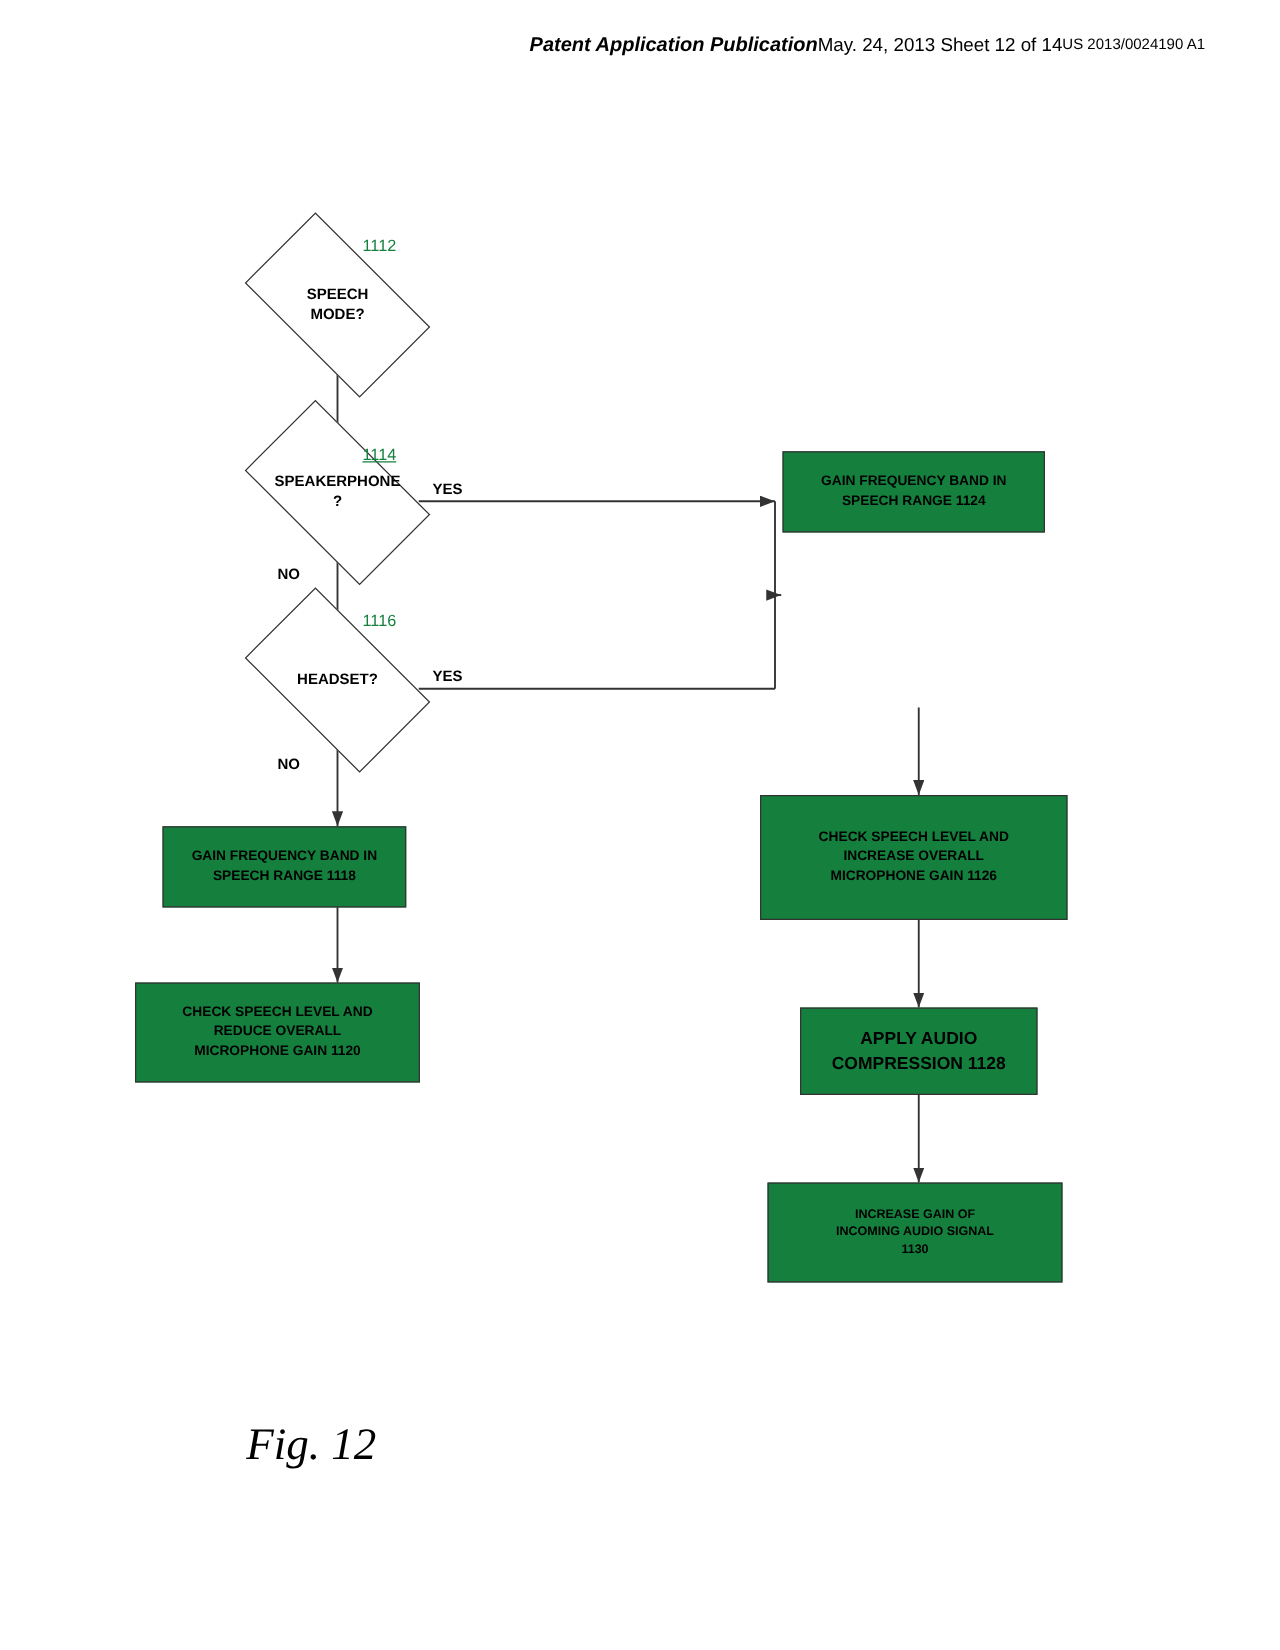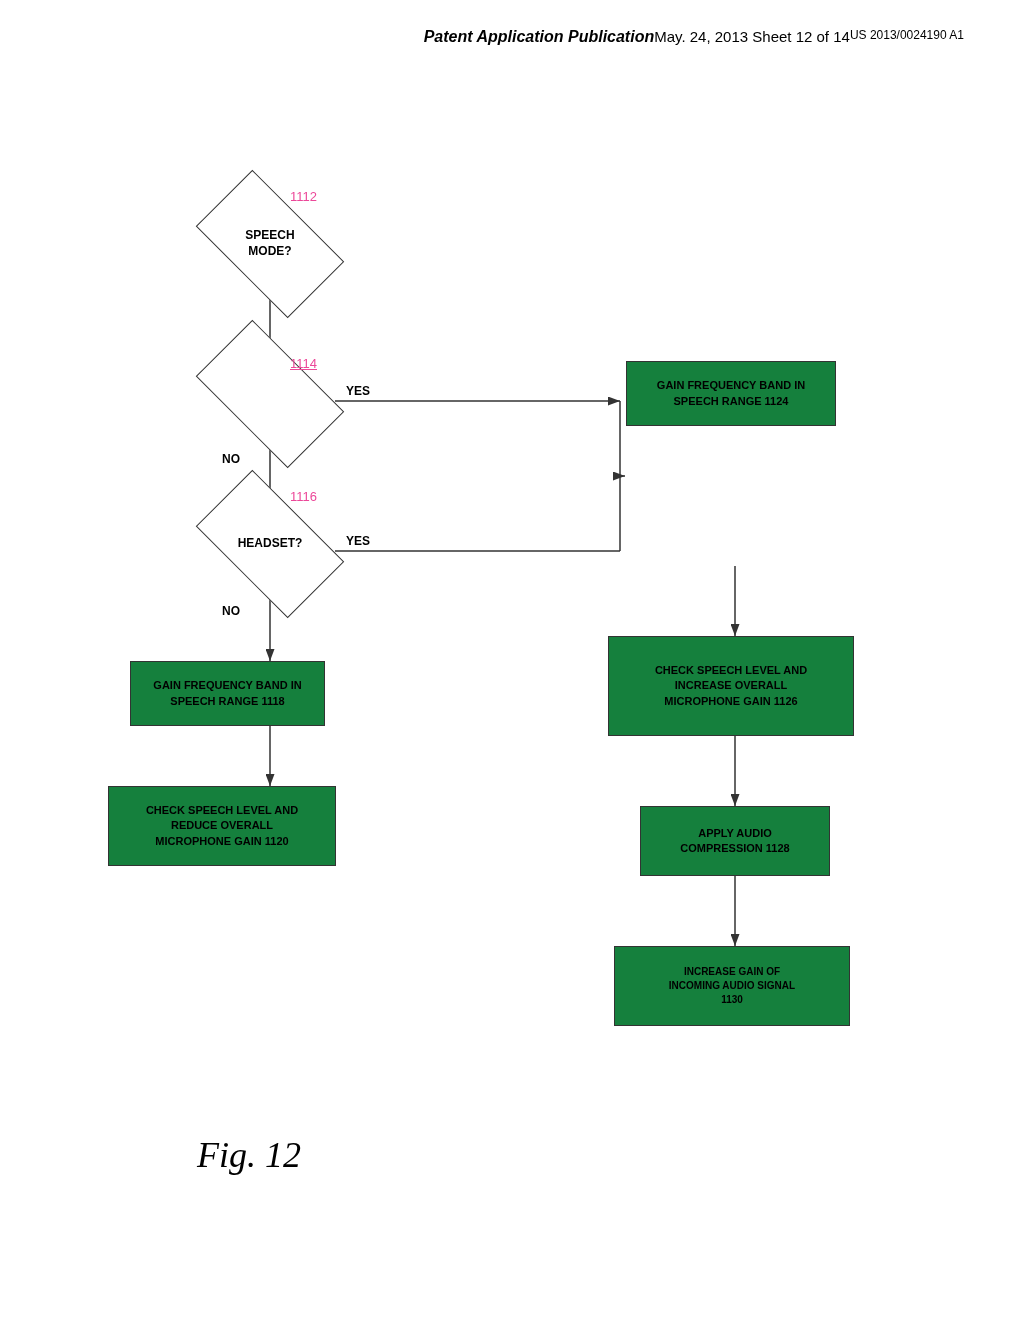--- a/index.html
+++ b/index.html
@@ -74,21 +74,21 @@
       position: absolute;
       top: 0;
       left: 0;
       width: 100%;
       height: 100%;
       pointer-events: none;
     }
     .ref-label {
       position: absolute;
       font-size: 13px;
-      color: #ec4899;
+      color: #15803d;
     }
     .fig-caption {
       position: absolute;
       bottom: 20px;
       left: 160px;
       font-size: 36px;
       font-style: italic;
       font-family: 'Times New Roman', serif;
       margin-left: 17px;
     }
@@ -139,20 +139,24 @@
   </svg>
 
   <div class="diamond" style="left:205px; top:148px;"></div>
   <div class="diamond-label" style="left:195px; top:148px; width:150px; height:80px; font-size:12px;">
     <span style="white-space:pre-line; text-align:center; font-weight:bold;">SPEECH
 MODE?</span>
   </div>
   <div class="ref-label" style="left:290px; top:133px;">1112</div>
 
   <div class="diamond" style="left:205px; top:298px;"></div>
+  <div class="diamond-label" style="left:193px; top:298px; width:154px; height:80px; font-size:12px;">
+    <span style="white-space:pre-line; text-align:center; font-weight:bold;">SPEAKERPHONE
+?</span>
+  </div>
   <div class="ref-label" style="left:290px; top:300px;text-decoration:underline;">1114</div>
 
   <div class="diamond" style="left:205px; top:448px;"></div>
   <div class="diamond-label" style="left:193px; top:448px; width:154px; height:80px; font-size:12px;">
     <span style="white-space:pre-line; text-align:center; font-weight:bold;">HEADSET?</span>
   </div>
   <div class="ref-label" style="left:290px; top:433px;">1116</div>
 
   <div class="box" style="left:130px; top:605px; width:195px; height:65px; font-size:11px;">
     <span style="white-space:pre-line;">GAIN FREQUENCY BAND IN
@@ -169,21 +173,21 @@
     <span style="white-space:pre-line;">GAIN FREQUENCY BAND IN
 SPEECH RANGE 1124</span>
   </div>
 
   <div class="box" style="left:608px; top:580px; width:246px; height:100px; font-size:11px;">
     <span style="white-space:pre-line;">CHECK SPEECH LEVEL AND
 INCREASE OVERALL
 MICROPHONE GAIN 1126</span>
   </div>
 
-  <div class="box" style="left:640px; top:750px; width:190px; height:70px; font-size:11px;">
+  <div class="box" style="left:640px; top:750px; width:190px; height:70px; font-size:14px;">
     <span style="white-space:pre-line;">APPLY AUDIO
 COMPRESSION 1128</span>
   </div>
 
   <div class="box" style="left:614px; top:890px; width:236px; height:80px; font-size:10px;">
     <span style="white-space:pre-line;">INCREASE GAIN OF
 INCOMING AUDIO SIGNAL
 1130</span>
   </div>
 

